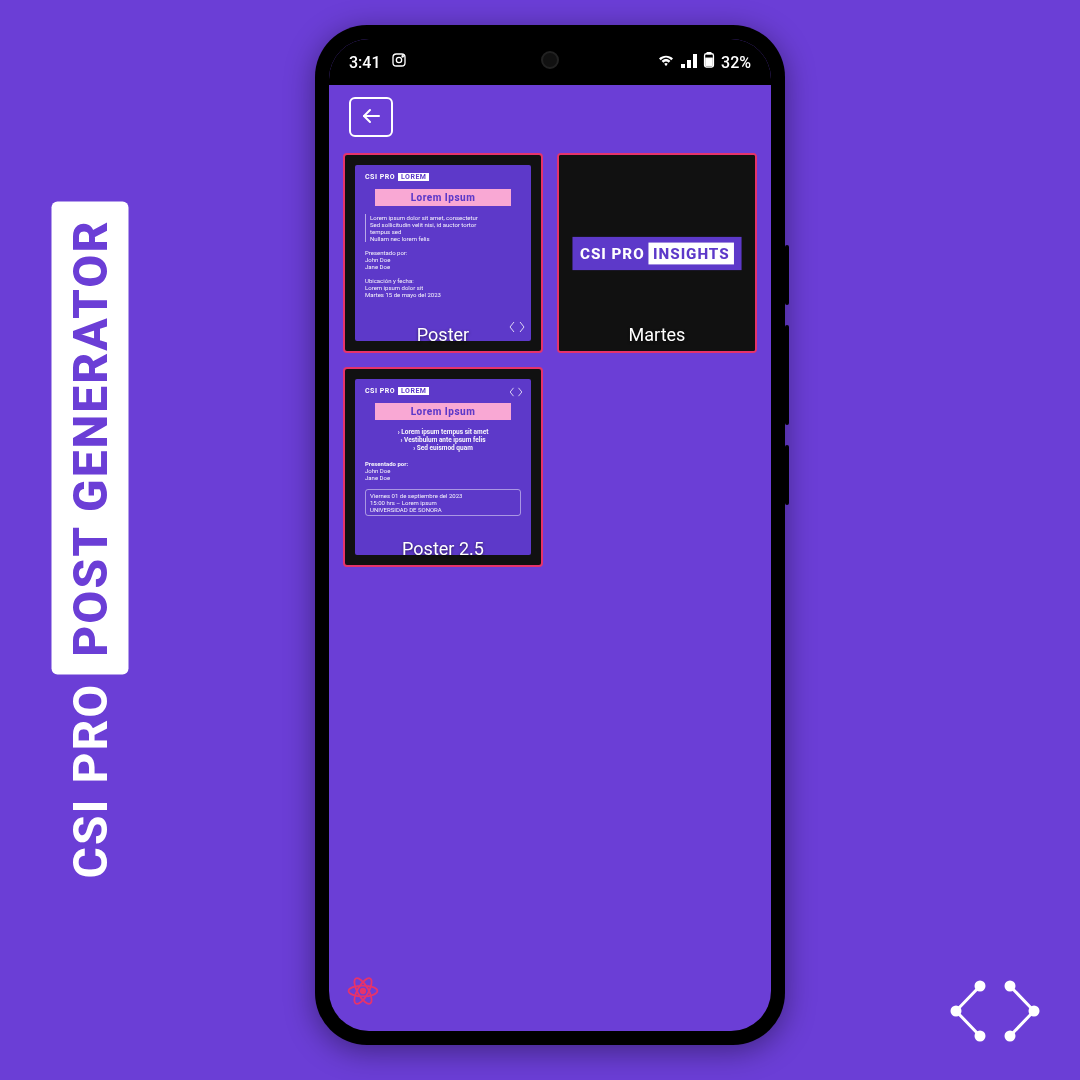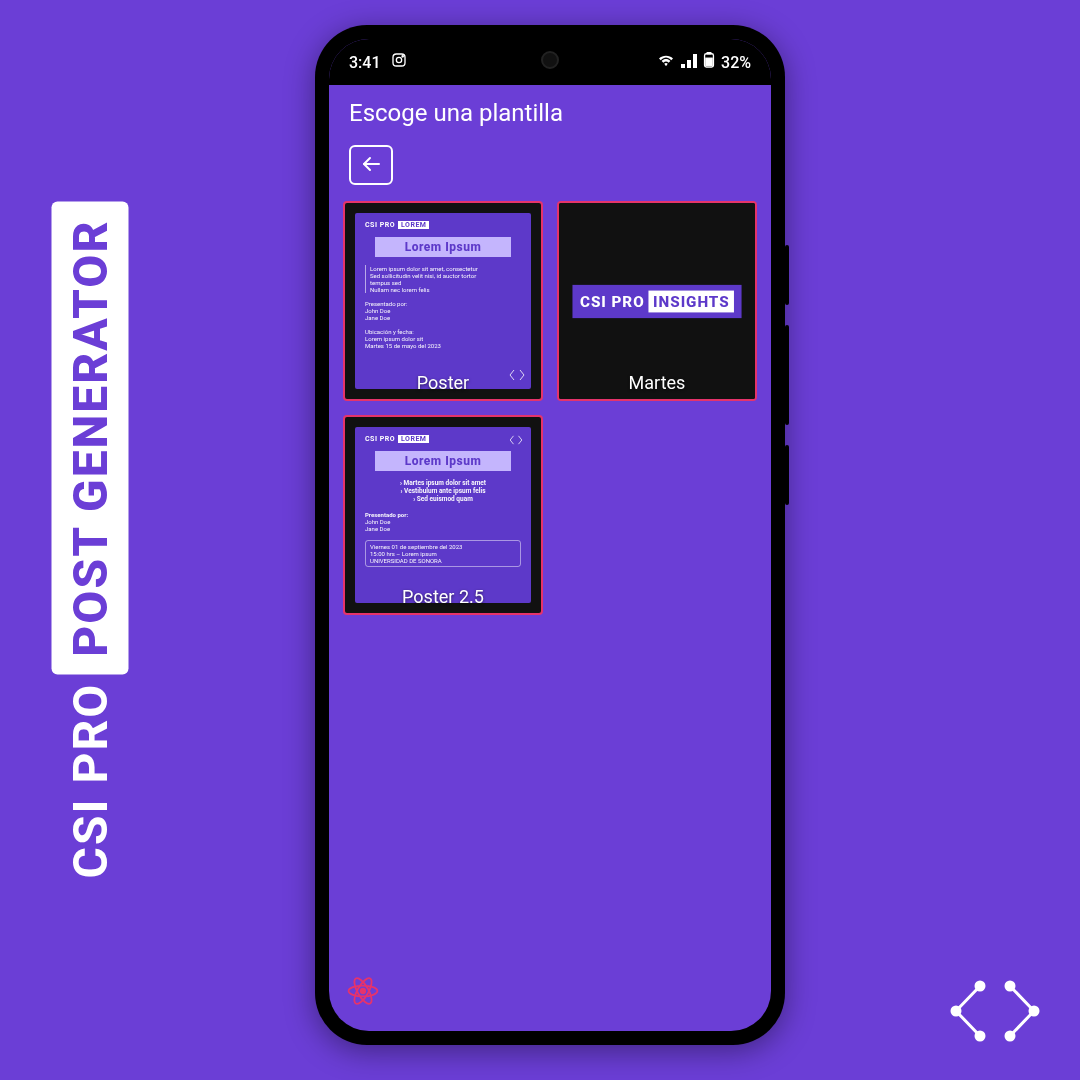--- a/index.html
+++ b/index.html
@@ -165,25 +165,25 @@
     color: #fff;
     font-size: 7px;
     padding: 8px 10px;
     display: flex;
     flex-direction: column;
     gap: 4px;
   }
   .tp-head { display: flex; align-items: center; gap: 3px; font-size: 7px; letter-spacing: .5px; font-weight: 700; }
   .tp-head .box { background: #fff; color: #5d39c9; padding: 0 3px; }
   .tp-title {
-    background: #c4b5fd;
+    background: #f9a8d4;
     color: #5d39c9;
     font-weight: 800;
     text-align: center;
-    font-size: 12px;
+    font-size: 10px;
     padding: 3px 0;
     margin: 4px 10px;
     letter-spacing: .5px;
   }
   .tp-line { font-size: 6px; opacity: .95; padding-left: 4px; border-left: 1px solid rgba(255,255,255,.6);}
   .tp-sub { font-size: 6px; opacity: .95; }
   .tp-border { border: 1px solid rgba(255,255,255,.5); border-radius: 3px; padding: 2px 4px;}
   .tp-code-icon { position: absolute; right: 6px; bottom: 6px; opacity: .8; }
   .tp-code-icon2 { position: absolute; right: 8px; top: 8px; opacity: .9; }
   
@@ -279,23 +279,20 @@
           <svg width="12" height="16" viewBox="0 0 12 18" fill="none" stroke="#fff" stroke-width="1.5">
             <rect x="1" y="2" width="10" height="15" rx="2"></rect>
             <rect x="4" y="0" width="4" height="2" fill="#fff"></rect>
             <rect x="2.5" y="7" width="7" height="8.5" fill="#fff"></rect>
           </svg>
         </span>
         <span>32%</span>
       </div>
     </div>
 
-    <div class="app-header">
-      <div class="app-title">Escoge una plantilla</div>
-    </div>
     <div class="back-btn">
       <span>
         <svg width="20" height="16" viewBox="0 0 20 16" fill="none" stroke="#fff" stroke-width="2" stroke-linecap="round" stroke-linejoin="round">
           <line x1="18" y1="8" x2="3" y2="8"></line>
           <polyline points="9,2 3,8 9,14"></polyline>
         </svg>
       </span>
     </div>
 
     <div class="grid">
@@ -355,21 +352,21 @@
               <span class="box">LOREM</span>
             </div>
             <span class="tp-code-icon2">
               <svg width="14" height="10" viewBox="0 0 16 12" stroke="#fff" stroke-width="1" fill="none">
                   <polyline points="5,1 1,6 5,11"></polyline>
                   <polyline points="11,1 15,6 11,11"></polyline>
                 </svg>
             </span>
             <div class="tp-title">Lorem Ipsum</div>
             <div class="tp-sub" style="text-align:center;font-weight:700;font-size:6.5px;">
-              <div>› <span>Martes ipsum dolor sit amet</span></div>
+              <div>› <span>Lorem ipsum tempus sit amet</span></div>
               <div>› <span>Vestibulum ante ipsum felis</span></div>
               <div>› <span>Sed euismod quam</span></div>
             </div>
             <div class="tp-sub" style="margin-top:4px;">
               <div style="font-weight:700;">Presentado por:</div>
               <div>John Doe</div>
               <div>Jane Doe</div>
             </div>
             <div class="tp-sub tp-border" style="margin-top:4px;">
               <div>Viernes 01 de septiembre del 2023</div>

